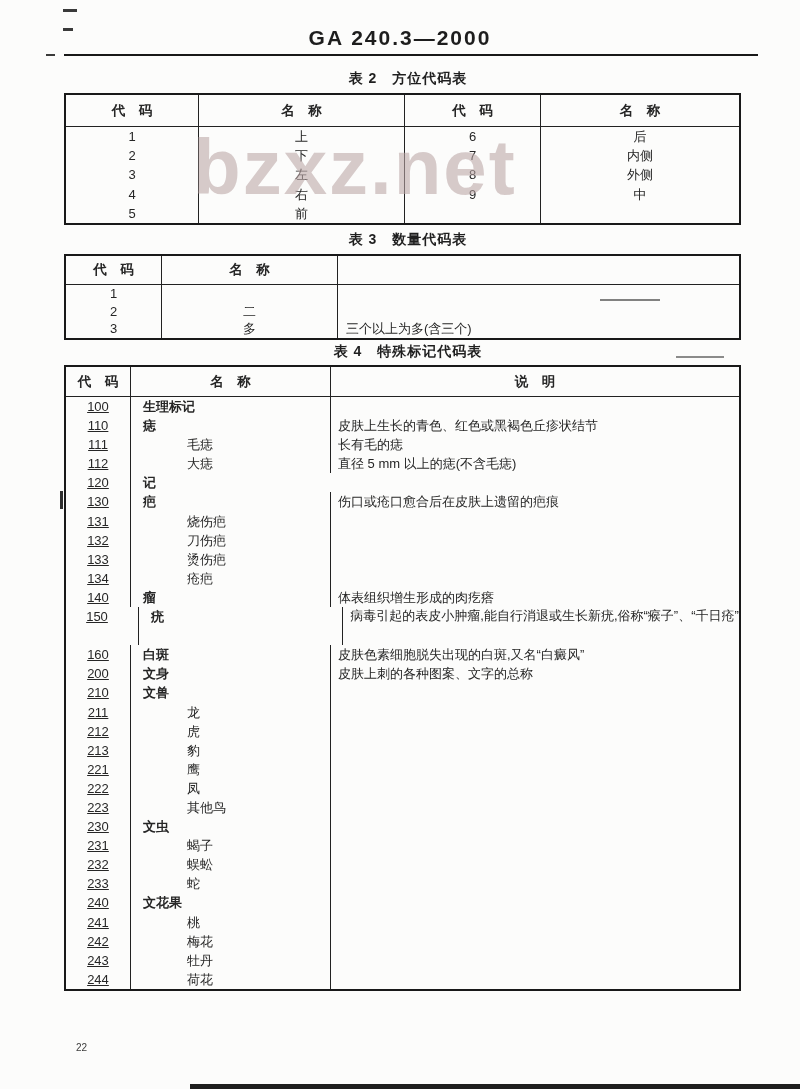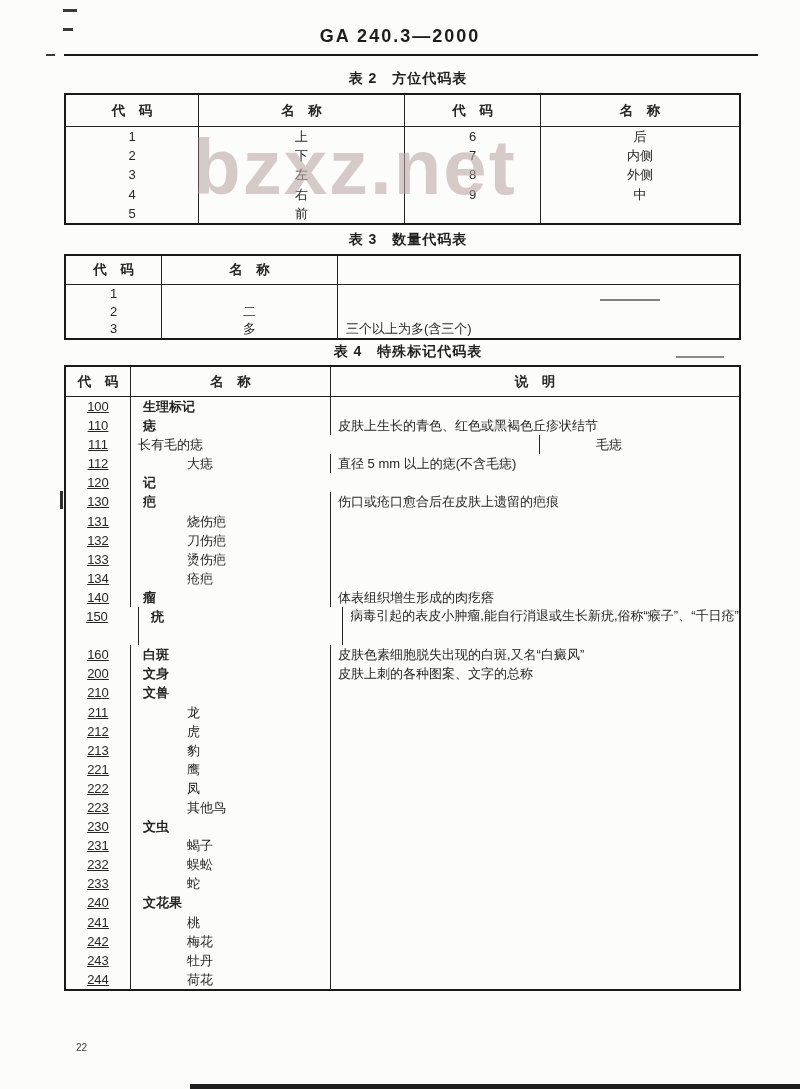--- a/index.html
+++ b/index.html
@@ -1,21 +1,21 @@
 <!DOCTYPE html>
 <html><head>
 <meta charset="utf-8">
 <style>
   html,body{margin:0;padding:0;}
   body{background:#ffffff;font-family:"Liberation Sans","DejaVu Sans",sans-serif;}
   .page{position:relative;width:800px;height:1089px;background:#fcfcfb;overflow:hidden;color:#242424;}
 
   
   .doc-code{position:absolute;top:26px;left:0;width:100%;text-align:center;
-    font-size:18px;font-weight:bold;letter-spacing:2px;color:#1d1d1d;}
+    font-size:21px;font-weight:bold;letter-spacing:2px;color:#1d1d1d;}
   .rule{position:absolute;top:54px;left:64px;width:694px;height:2px;background:#181818;}
   .hmark{position:absolute;background:#3a3a3a;}
   .hm1{top:9px;left:63px;width:14px;height:3px;}
   .hm2{top:28px;left:63px;width:10px;height:3px;}
   .hm3{top:54px;left:46px;width:9px;height:2px;}
 
   
   .tbl-title{position:absolute;left:0;width:100%;text-align:center;
     font-size:14px;font-weight:bold;letter-spacing:1px;color:#1f1f1f;padding-left:8px;}
   .t2t{top:70px;} .t3t{top:231px;} .t4t{top:343px;}
@@ -180,22 +180,22 @@
         </div>
 
         <div class="t4row cat">
           <div class="tc cc">110</div>
           <div class="tc nc">痣</div>
           <div class="tc dc">皮肤上生长的青色、红色或黑褐色丘疹状结节</div>
         </div>
 
         <div class="t4row sub">
           <div class="tc cc">111</div>
+          <div class="tc nc">毛痣</div>
           <div class="tc dc">长有毛的痣</div>
-          <div class="tc nc">毛痣</div>
         </div>
 
         <div class="t4row sub">
           <div class="tc cc">112</div>
           <div class="tc nc">大痣</div>
           <div class="tc dc">直径 5 mm 以上的痣(不含毛痣)</div>
         </div>
 
         <div class="t4row cat">
           <div class="tc cc">120</div>

